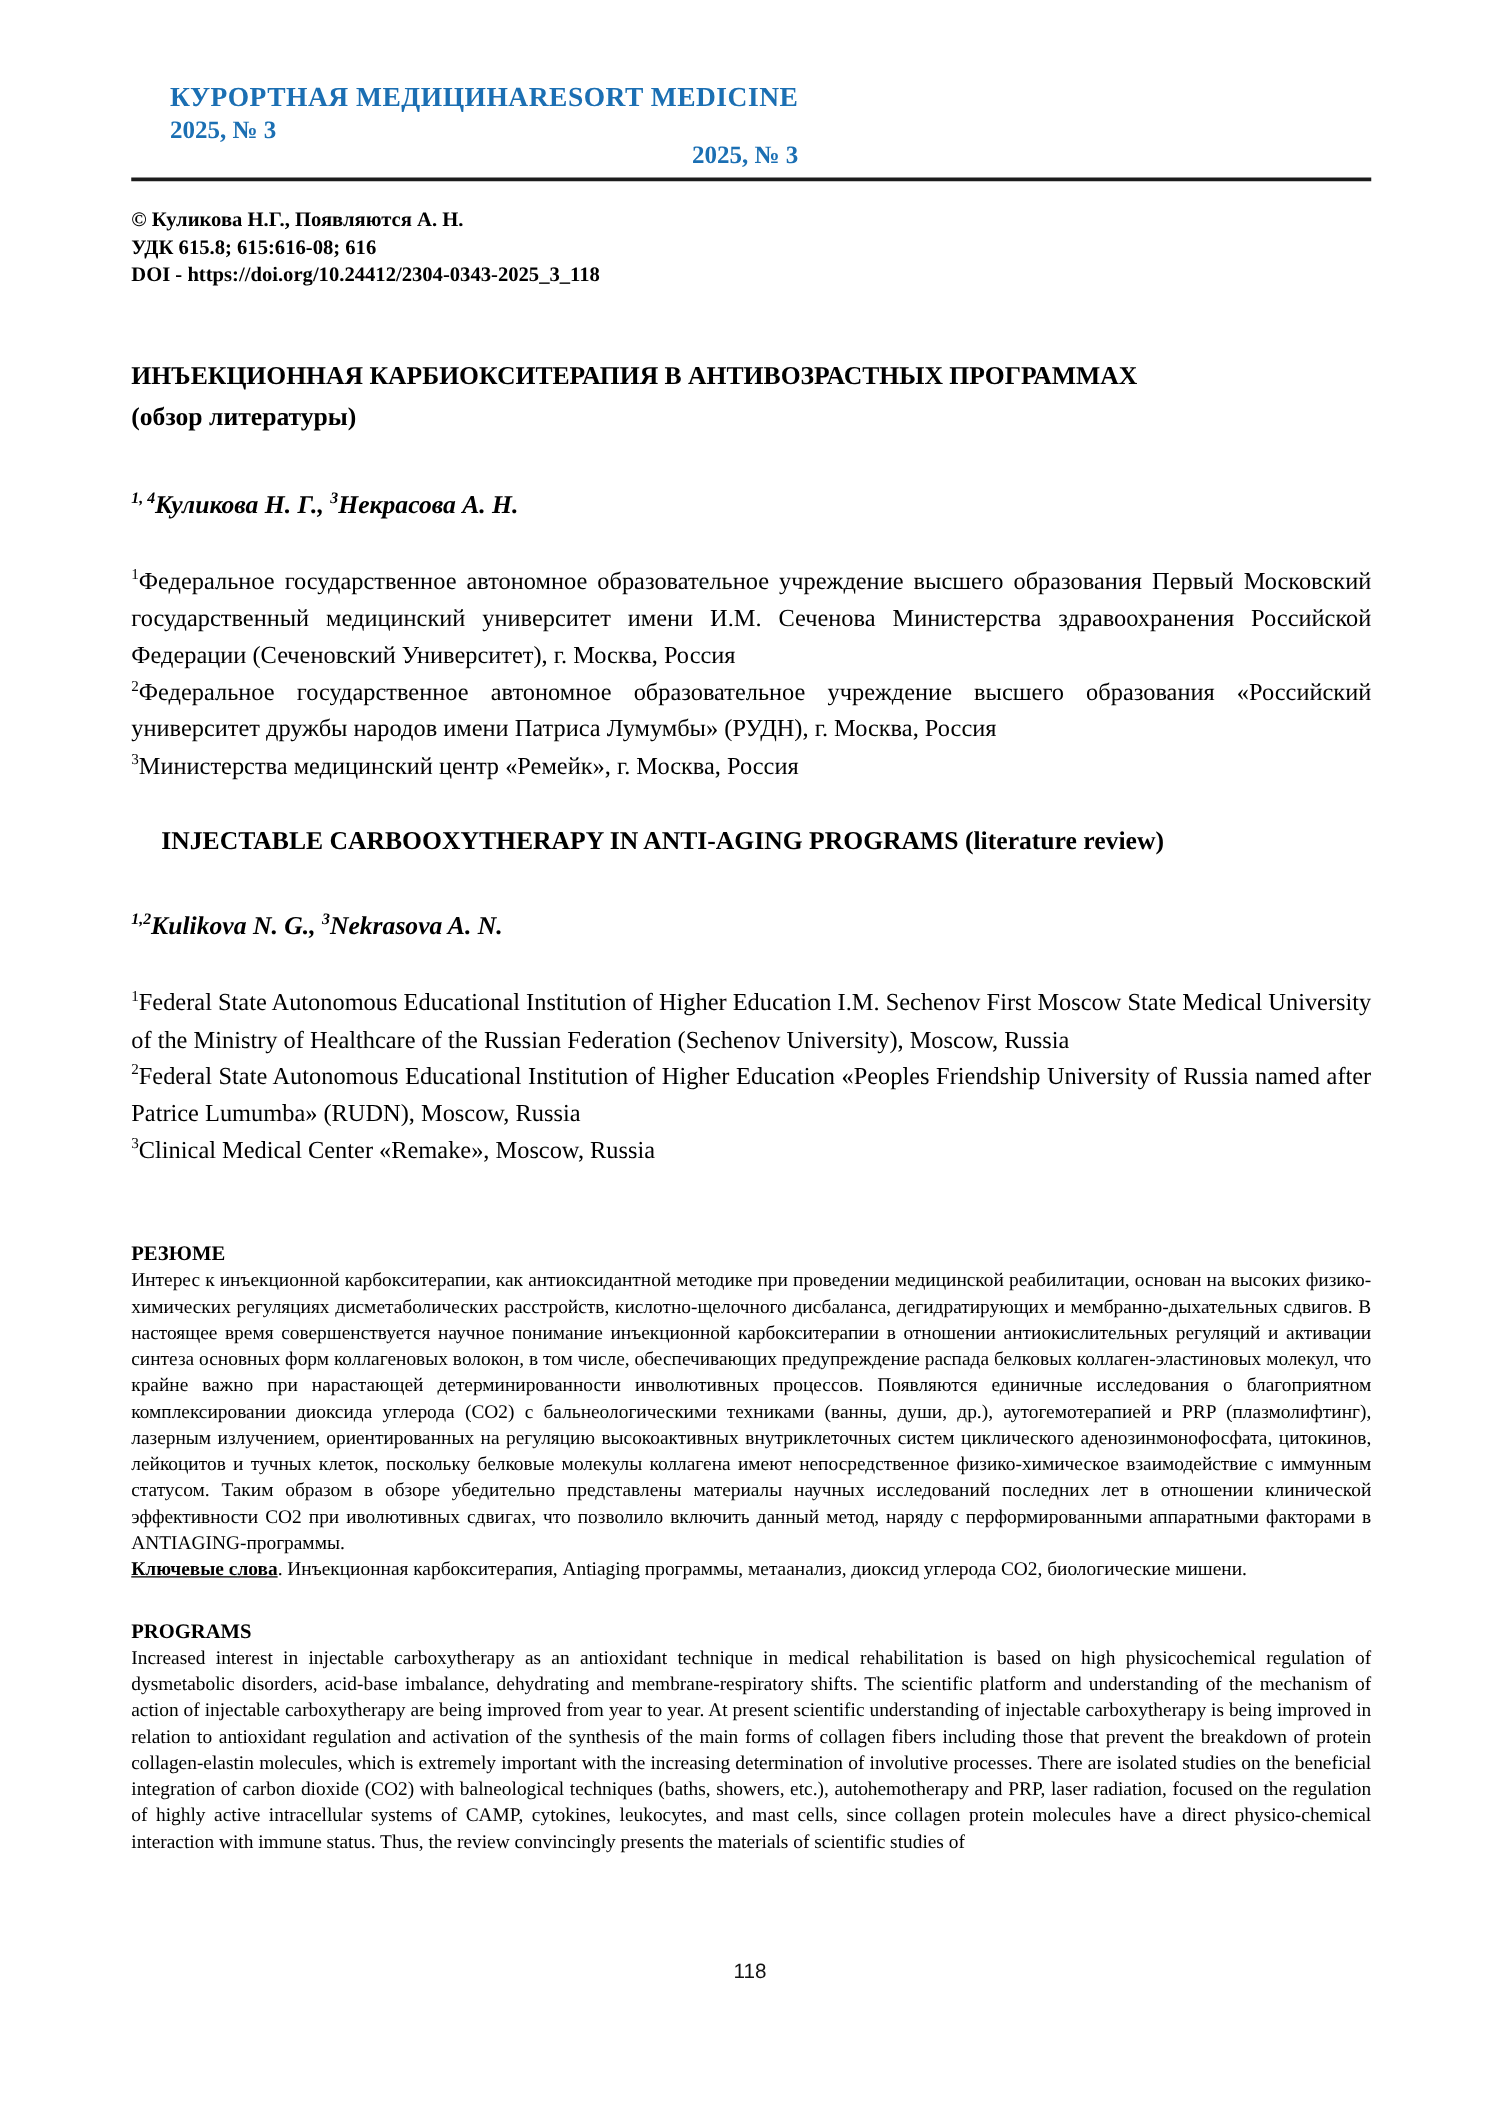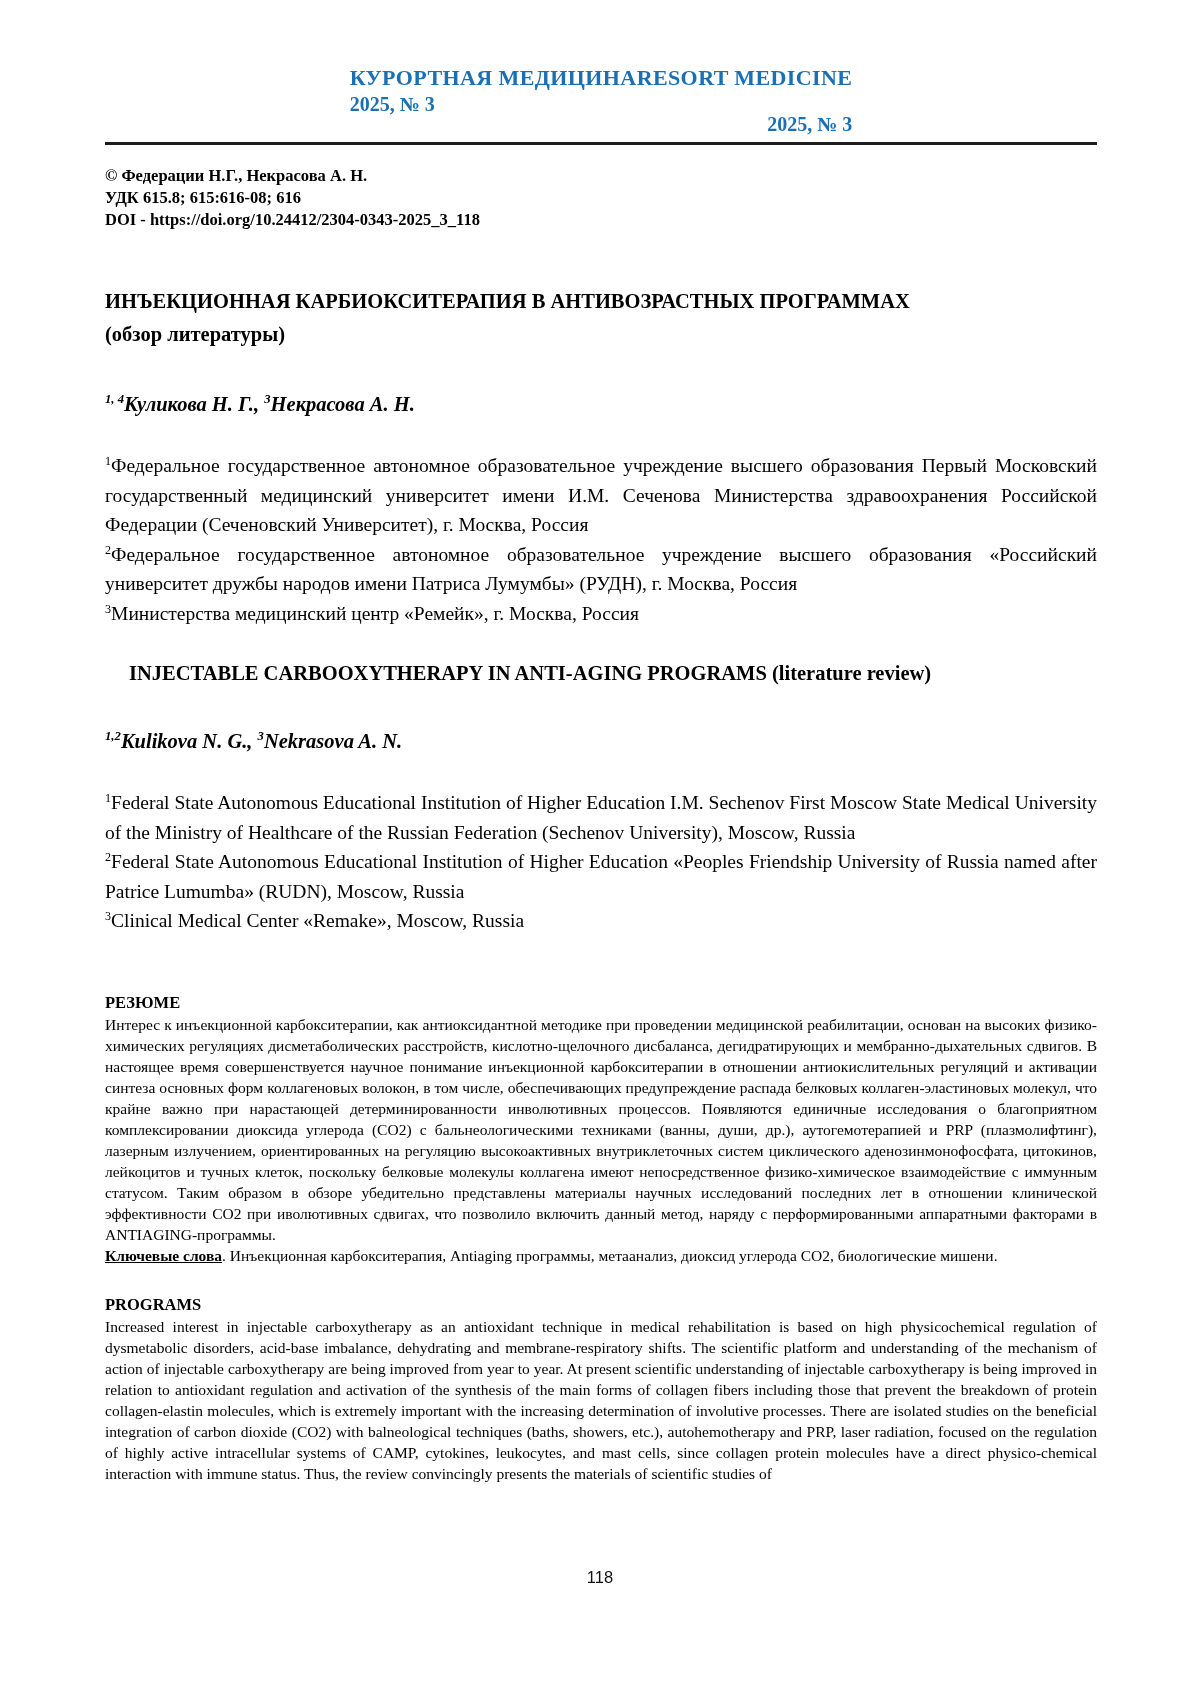--- a/index.html
+++ b/index.html
@@ -5,22 +5,22 @@
   * { margin:0; padding:0; box-sizing:border-box; }
   html, body { background:#ffffff; }
   body {
     width:1200px; height:1697px;
     font-family:"Liberation Serif","DejaVu Serif",serif;
     color:#000; position:relative; overflow:hidden;
   }
   .page { padding:64px 103px 0 105px; position:relative; }
 
   
-  .journal-header { display:flex; justify-content:center; align-items:flex-start;
-    color:#1b6fb3; font-weight:bold; }
+  .journal-header { display:flex; justify-content:flex-start; align-items:flex-start;
+    color:#1b6fb3; font-weight:bold;margin-left:31px; }
   .jh-col { display:flex; flex-direction:column; }
   .jh-col.right { text-align:right;gap:20px; }
   .journal-name { font-size:22px; line-height:27px; letter-spacing:0.4px; }
   .journal-issue { font-size:20px; line-height:26px; }
   .header-rule { border-bottom:3px solid #1c1c1c; margin-top:5px; }
 
   
   .meta { margin-top:20px; font-weight:bold; font-size:16.5px; line-height:22px; }
 
   
@@ -57,21 +57,21 @@
       <span class="journal-issue">2025, № 3</span>
     </div>
     <div class="jh-col right">
       <span class="journal-name">RESORT MEDICINE</span>
       <span class="journal-issue">2025, № 3</span>
     </div>
   </div>
   <div class="header-rule"></div>
 
   <div class="meta">
-    <div>© Федерации Н.Г., Некрасова А. Н.</div>
+    <div>© Куликова Н.Г., Появляются А. Н.</div>
     <div>УДК 615.8; 615:616-08; 616</div>
     <div>DOI - https://doi.org/10.24412/2304-0343-2025_3_118</div>
   </div>
 
   <div class="ru-title">
     <div>ИНЪЕКЦИОННАЯ КАРБИОКСИТЕРАПИЯ В АНТИВОЗРАСТНЫХ ПРОГРАММАХ</div>
     <div>(обзор литературы)</div>
   </div>
 
   <div class="authors-line"><sup class="mark">1, 4</sup><span>Куликова Н. Г., </span><sup class="mark">3</sup><span>Некрасова А. Н.</span></div>

